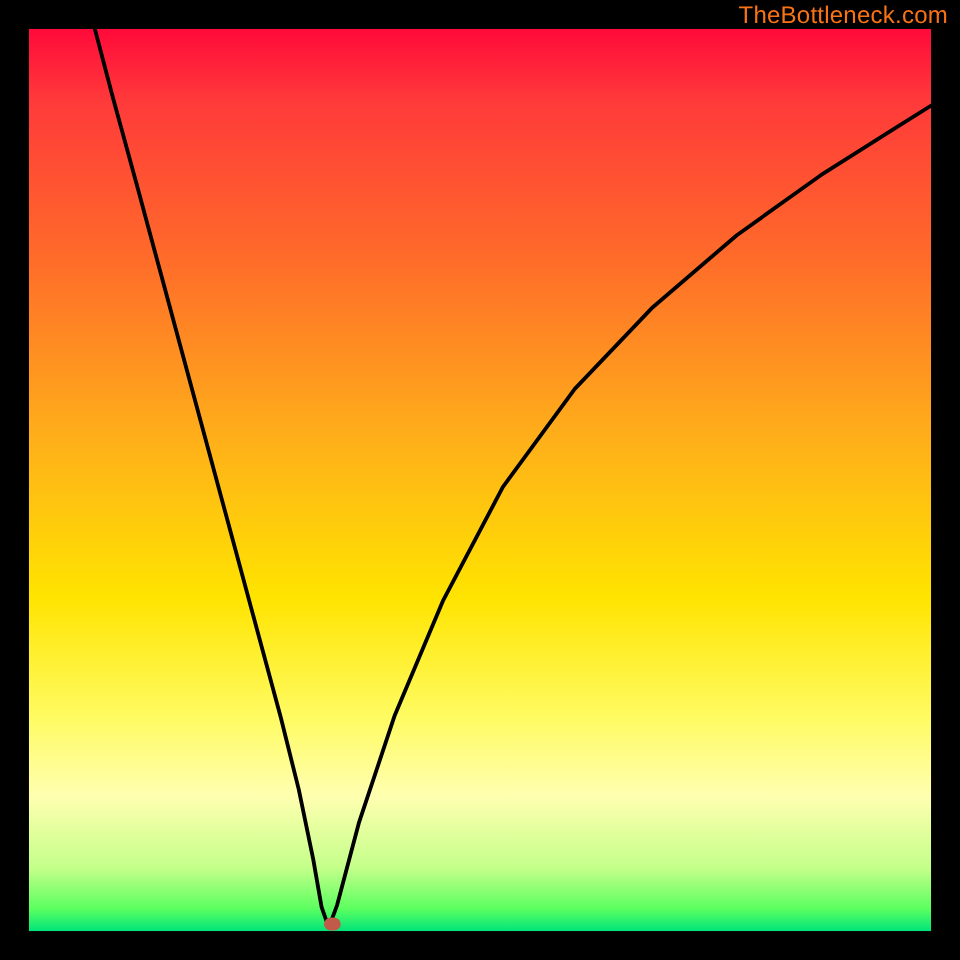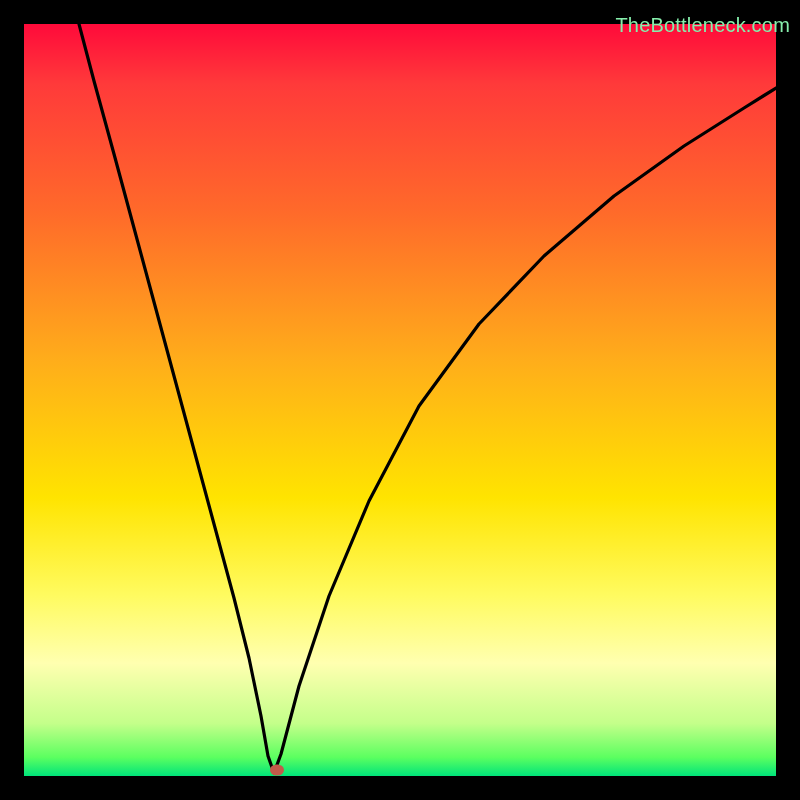--- a/index.html
+++ b/index.html
@@ -57,23 +57,23 @@
   }
   svg.curve {
     position: absolute;
     left: 0;
     top: 0;
     width: 100%;
     height: 100%;
   }
   .attribution {
     position: absolute;
-    top: 14px;
+    top: 2px;
     right: 10px;
-    color: #86efac;
+    color: #f97316;
     font-size: 20px;
     font-weight: 400;
     letter-spacing: 0.2px;
   }
 </style>
 </head>
 <body>
 
 <div class="frame">
   <div class="plot">

